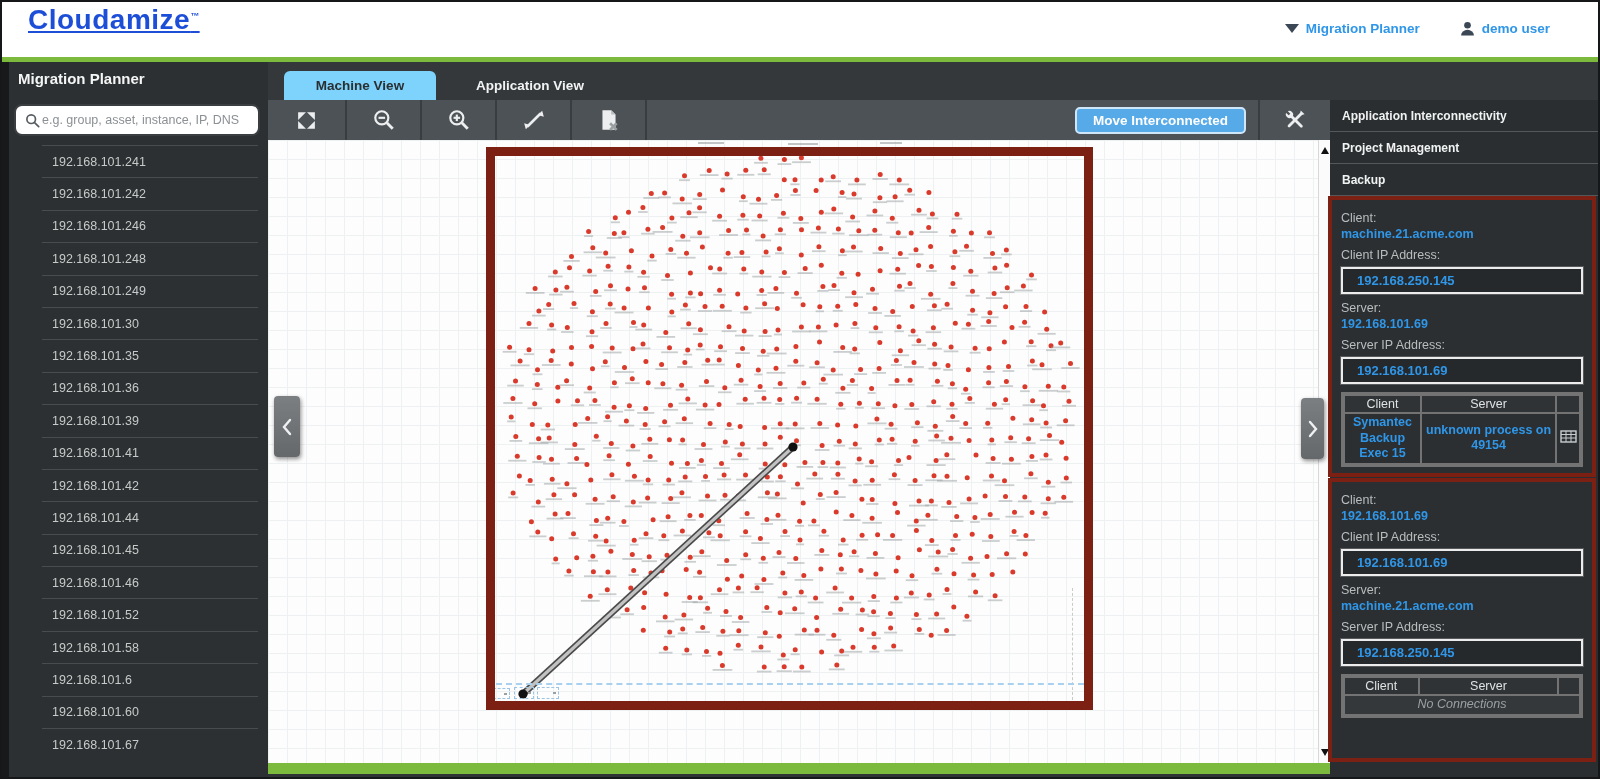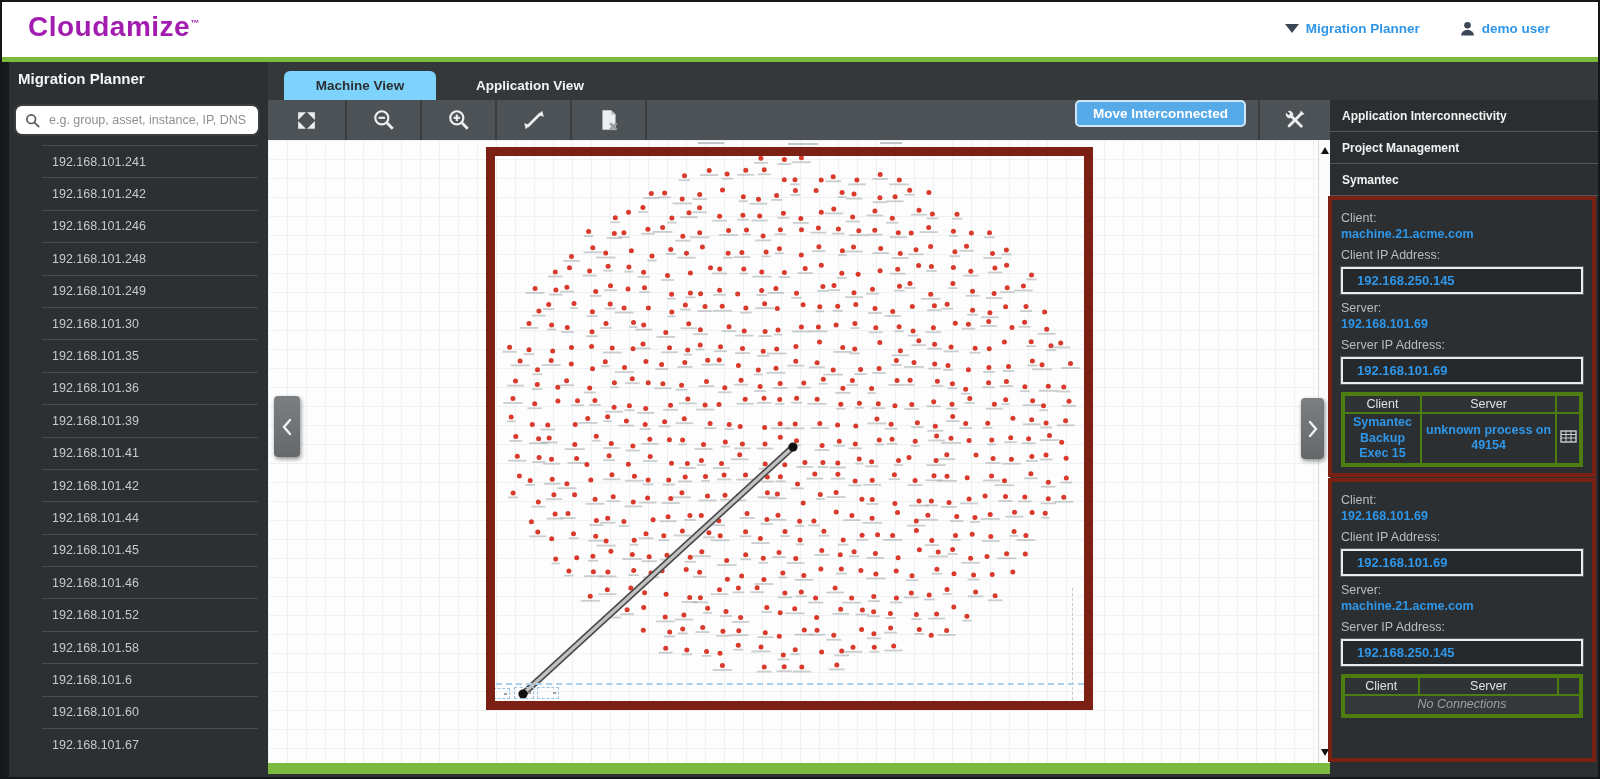--- a/index.html
+++ b/index.html
@@ -3,46 +3,46 @@
 <meta charset="utf-8">
 <style>
   html,body{margin:0;padding:0;background:#555;}
   *{box-sizing:border-box;font-family:"Liberation Sans",sans-serif;}
   #app{position:relative;width:1600px;height:779px;background:#2f3335;overflow:hidden;}
   .abs{position:absolute;}
   #frame{position:absolute;inset:0;border:2px solid #151718;pointer-events:none;z-index:50;}
 
   
   #header{left:0;top:0;width:1600px;height:57px;background:#ffffff;}
-  #logo{left:28px;top:11px;font-size:28px;font-weight:700;letter-spacing:.5px;color:#a21caf;}
+  #logo{left:28px;top:4px;font-size:28px;font-weight:700;letter-spacing:.5px;color:#1d4ed8;text-decoration:underline;}
   #logo sup{font-size:9px;font-weight:700;}
   #top-nav{right:0;top:0;height:57px;display:flex;align-items:center;gap:40px;padding-right:50px;position:absolute;}
   .nav-item{display:flex;align-items:center;gap:7px;color:#2f96e8;font-size:13.5px;font-weight:600;cursor:pointer;}
   .tri-down{width:0;height:0;border-left:7px solid transparent;border-right:7px solid transparent;border-top:9px solid #3b4754;}
   #green-top{left:0;top:57px;width:1600px;height:5px;background:#7cba3d;}
 
   
   #sidebar{left:2px;top:62px;width:266px;height:715px;background:#2c3032;}
   #sidebar-edge{left:0;top:0;width:7px;height:715px;background:#17191a;}
   #sidebar-title{left:16px;top:8px;font-size:15px;font-weight:700;color:#f4f6f6;}
-  #search-box{left:12px;top:42px;width:246px;height:32px;background:#fff;border:2px solid #3a3e40;border-radius:8px;display:flex;align-items:center;padding:0 9px;gap:7px;}
+  #search-box{left:12px;top:42px;width:246px;height:32px;background:#fff;border:2px solid #3a3e40;border-radius:8px;display:flex;align-items:center;padding:0 9px;}
   #search-box input{border:none;outline:none;flex:1;font-size:12.5px;color:#333;background:transparent;}
   #search-box input::placeholder{color:#8b9094;}
   #ip-list{left:0;top:83px;width:266px;}
   .ip-row{height:32.4px;margin:0 10px 0 40px;border-top:1px solid #484c4e;display:flex;align-items:center;padding-left:10px;
           color:#c6cac9;font-size:12.5px;cursor:pointer;}
 
   
   #tabbar{left:268px;top:62px;width:1330px;height:38px;background:#34383b;}
   #tab-machine{left:16px;top:9px;width:152px;height:29px;background:#7dd3fc;border-radius:6px 6px 0 0;
                text-align:center;line-height:29px;font-size:13.5px;font-weight:700;color:#2b2f31;cursor:pointer;}
   #tab-application{left:182px;top:9px;width:160px;height:29px;text-align:center;line-height:29px;font-size:13.5px;font-weight:700;color:#f2f4f4;cursor:pointer;}
 
   
-  #toolbar{left:268px;top:100px;width:1062px;height:40px;background:#4d5256;display:flex;}
+  #toolbar{left:268px;top:100px;width:1062px;height:40px;background:#4d5256;display:flex;align-items:center;}
   .tool-cell{width:75px;height:40px;display:flex;align-items:center;justify-content:center;border-right:2px solid #393d40;cursor:pointer;}
   .tool-cell:first-child{width:79px;}
   #toolbar .spacer{flex:1;}
   #move-btn{height:27px;padding:0 16px;background:#57aae8;border:2px solid #cfe6f8;border-radius:5px;color:#fff;
             font-size:13.5px;font-weight:700;margin-right:12px;cursor:pointer;line-height:23px;}
   #wrench-cell{width:72px;height:40px;border-left:2px solid #393d40;display:flex;align-items:center;justify-content:center;cursor:pointer;}
 
   
   #canvas{left:268px;top:140px;width:1050px;height:623px;background:#fdfdfd;cursor:grab;
     background-image:linear-gradient(#eef1f2 1px,transparent 1px),linear-gradient(90deg,#eef1f2 1px,transparent 1px);
@@ -70,21 +70,21 @@
   #right-panel{left:1330px;top:100px;width:268px;height:677px;background:#2a2e30;}
   .panel-section{height:32px;line-height:32px;padding-left:12px;font-size:12px;font-weight:700;color:#f1f3f3;
      border-bottom:1px solid #54585a;cursor:pointer;}
   .sum-box{position:relative;left:-2px;width:268px;border:4px solid #7b2013;background:#2b2f31;padding:4px 9px 6px 9px;}
   #sum-box-1{height:281px;}
   #sum-box-2{height:284px;margin-top:1px;}
   .lbl{color:#b9bdbe;font-size:12.5px;margin-top:7px;}
   .lnk{color:#2f96e8;font-weight:700;font-size:12.5px;margin-top:2px;cursor:pointer;}
   .ipbox{margin-top:5px;border:2px solid #ececec;outline:1px solid #565a5c;background:#26292b;color:#2f96e8;
      font-weight:700;font-size:13px;padding:4px 0 4px 14px;cursor:default;}
-  .conn-wrap{margin-top:8px;background:#4d7c0f;padding:2px;}
+  .conn-wrap{margin-top:8px;background:#737373;padding:2px;}
   .conn-table{width:100%;border-collapse:separate;border-spacing:2px;}
   .conn-table th{background:#2f3335;color:#dfe1e2;font-size:12.5px;font-weight:400;height:16px;}
   .conn-table td{background:#2b2f31;color:#2f96e8;font-weight:700;font-size:12.5px;text-align:center;line-height:1.25;padding:1px 2px;}
   .col-client{width:78px;} .col-server{width:152px;} .col-icon{width:22px;}
   .empty-row td{color:#9ba0a2;font-weight:400;background:#34383a;height:16px;font-style:italic;}
   .icon-cell{cursor:pointer;}
 </style>
 </head>
 <body>
 
@@ -1472,21 +1472,21 @@
   <div class="abs" id="right-scrollbar">
     <span class="scroll-up"></span>
     <span class="scroll-down"></span>
   </div>
 
   <div class="abs" id="green-bottom"></div>
 
   <div class="abs" id="right-panel">
     <div class="panel-section">Application Interconnectivity</div>
     <div class="panel-section">Project Management</div>
-    <div class="panel-section">Symantec</div>
+    <div class="panel-section">Backup</div>
 
     <div class="sum-box" id="sum-box-1">
       <div class="lbl">Client:</div>
       <div class="lnk">machine.21.acme.com</div>
       <div class="lbl">Client IP Address:</div>
       <div class="ipbox">192.168.250.145</div>
       <div class="lbl">Server:</div>
       <div class="lnk">192.168.101.69</div>
       <div class="lbl">Server IP Address:</div>
       <div class="ipbox">192.168.101.69</div>

